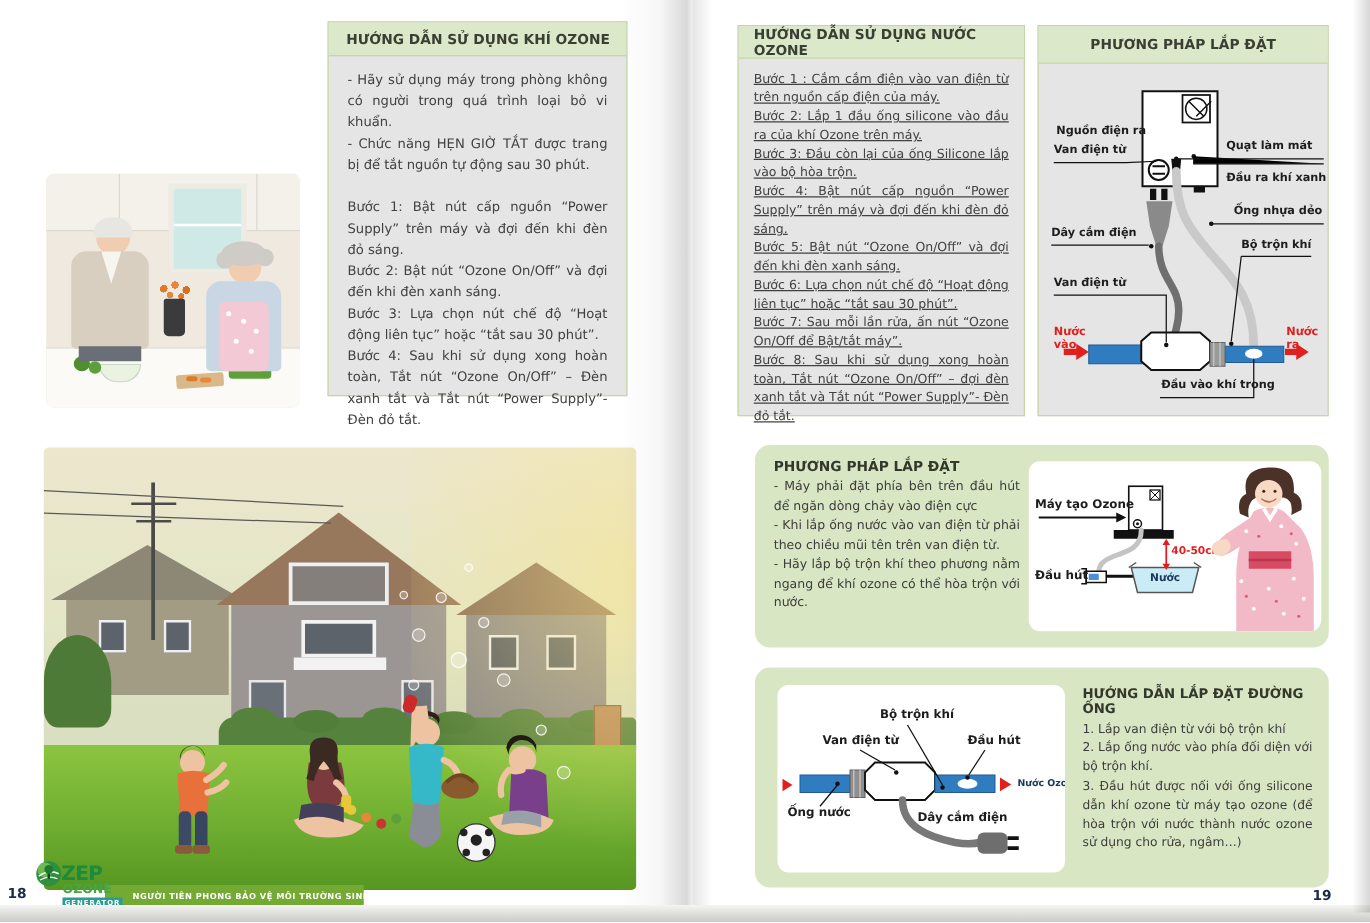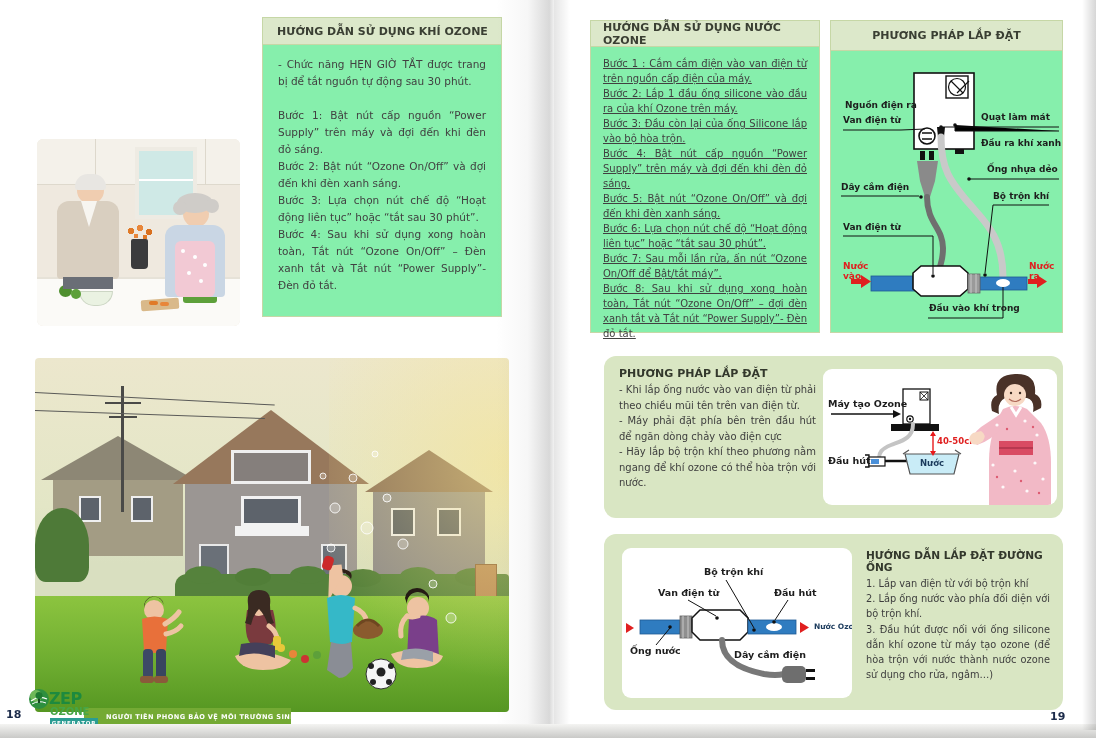--- a/index.html
+++ b/index.html
@@ -10,21 +10,21 @@
   .gutter{position:absolute;left:496px;top:0;width:58px;height:730px;
           background:linear-gradient(to right,rgba(0,0,0,0) 0%,rgba(90,90,90,0.05) 55%,rgba(80,80,80,0.22) 92%,rgba(120,120,120,0.10) 100%);}
   .gutter-r{position:absolute;left:554px;top:0;width:16px;height:730px;
           background:linear-gradient(to right,rgba(0,0,0,0.10),rgba(0,0,0,0));}
   .edge-bottom{position:absolute;left:0;top:724px;width:1096px;height:14px;
           background:linear-gradient(to bottom,#f4f4f2,#c9c9c7);}
   .edge-right{position:absolute;left:1082px;top:0;width:14px;height:730px;
           background:linear-gradient(to right,rgba(0,0,0,0),rgba(0,0,0,0.16));}
 
   
-  .box{position:absolute;background:#86efac;border:1px solid #c6d7a6;}
+  .box{position:absolute;background:#e5e5e5;border:1px solid #c6d7a6;}
   .box-header{background:#dce8ca;border-bottom:1px solid #c6d7a6;display:flex;align-items:center;}
   .box-title{font-weight:bold;font-size:11px;color:#3a3f33;letter-spacing:0;}
   .box-body{padding:10px 13px;}
   .box-body p{margin:0;text-align:justify;}
 
   
   .gbox{position:absolute;background:#d9e6c3;border-radius:12px;}
   .panel{position:absolute;background:#ffffff;border-radius:9px;overflow:hidden;}
 
   .lbl{position:absolute;font-weight:bold;color:#1d1d1d;font-size:9px;line-height:1.1;white-space:nowrap;}
@@ -86,20 +86,21 @@
       <div class="abs" style="left:18px;top:44px;width:40px;height:56px;background:#f2c9d4;border-radius:6px;"></div>
       <div class="abs" style="left:24px;top:52px;width:4px;height:4px;background:#ffffff;border-radius:50%;box-shadow:12px 6px 0 #ffffff, 22px 14px 0 #ffffff, 6px 22px 0 #ffffff, 18px 30px 0 #ffffff;"></div>
     </div>
   </div>
 
   <div class="box" style="left:262px;top:17px;width:240px;height:300px;">
     <div class="box-header" style="height:27px;padding-left:14px;">
       <span class="box-title">HƯỚNG DẪN SỬ DỤNG KHÍ OZONE</span>
     </div>
     <div class="box-body notes" style="padding:11px 15px;">
+      <p>- Hãy sử dụng máy trong phòng không có người trong quá trình loại bỏ vi khuẩn.</p>
       <p>- Chức năng HẸN GIỜ TẮT được trang bị để tắt nguồn tự động sau 30 phút.</p>
       <p style="margin-top:17px;">Bước 1: Bật nút cấp nguồn “Power Supply” trên máy và đợi đến khi đèn đỏ sáng.</p>
       <p>Bước 2: Bật nút “Ozone On/Off” và đợi đến khi đèn xanh sáng.</p>
       <p>Bước 3: Lựa chọn nút chế độ “Hoạt động liên tục” hoặc “tắt sau 30 phút”.</p>
       <p>Bước 4: Sau khi sử dụng xong hoàn toàn, Tắt nút “Ozone On/Off” – Đèn xanh tắt và Tắt nút “Power Supply”- Đèn đỏ tắt.</p>
     </div>
   </div>
 
   <div class="photo" style="left:35px;top:358px;width:474px;height:354px;border-radius:4px;background:linear-gradient(180deg,#ece7cd 0%,#e3e6c6 42%,#d9dfc0 58%);">
 
@@ -308,22 +309,22 @@
       <span class="lbl red" style="left:12px;top:221px;">vào</span>
       <span class="lbl red" style="left:198px;top:211px;">Nước</span>
       <span class="lbl red" style="left:198px;top:221px;">ra</span>
       <span class="lbl" style="left:98px;top:253px;">Đầu vào khí trong</span>
     </div>
   </div>
 
   <div class="gbox" style="left:604px;top:356px;width:459px;height:162px;">
     <div class="abs" style="left:15px;top:11px;font-weight:bold;font-size:11px;color:#33382c;">PHƯƠNG PHÁP LẮP ĐẶT</div>
     <div class="abs" style="left:15px;top:26px;width:197px;font-size:10px;line-height:1.55;color:#3d3d3d;">
+      <p style="margin:0;text-align:justify;">- Máy phải đặt phía bên trên đầu hút để ngăn dòng chảy vào điện cực</p>
       <p style="margin:0;text-align:justify;">- Khi lắp ống nước vào van điện từ phải theo chiều mũi tên trên van điện từ.</p>
-      <p style="margin:0;text-align:justify;">- Máy phải đặt phía bên trên đầu hút để ngăn dòng chảy vào điện cực</p>
       <p style="margin:0;text-align:justify;">- Hãy lắp bộ trộn khí theo phương nằm ngang để khí ozone có thể hòa trộn với nước.</p>
     </div>
 
     <div class="panel" style="left:219px;top:13px;width:234px;height:136px;">
       <svg width="150" height="136" viewBox="0 0 150 136" class="abs" style="left:0;top:0;">
 
         <rect x="80" y="20" width="27" height="35" fill="#ffffff" stroke="#111" stroke-width="1.3"></rect>
         <rect x="97" y="23" width="8" height="8" fill="none" stroke="#111" stroke-width="1"></rect>
         <path d="M97,23 l8,8 M105,23 l-8,8" stroke="#111" stroke-width="0.8"></path>
         <circle cx="87" cy="50" r="3.2" fill="#ffffff" stroke="#111" stroke-width="1.2"></circle>

